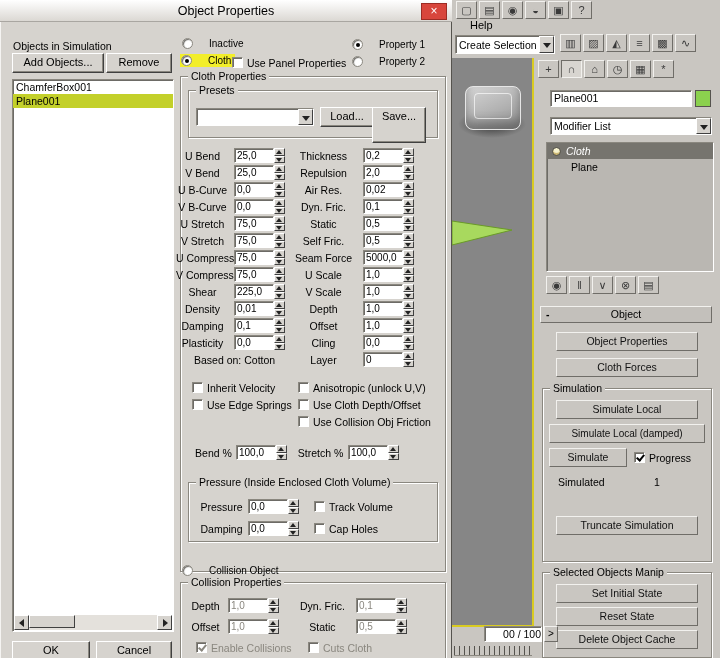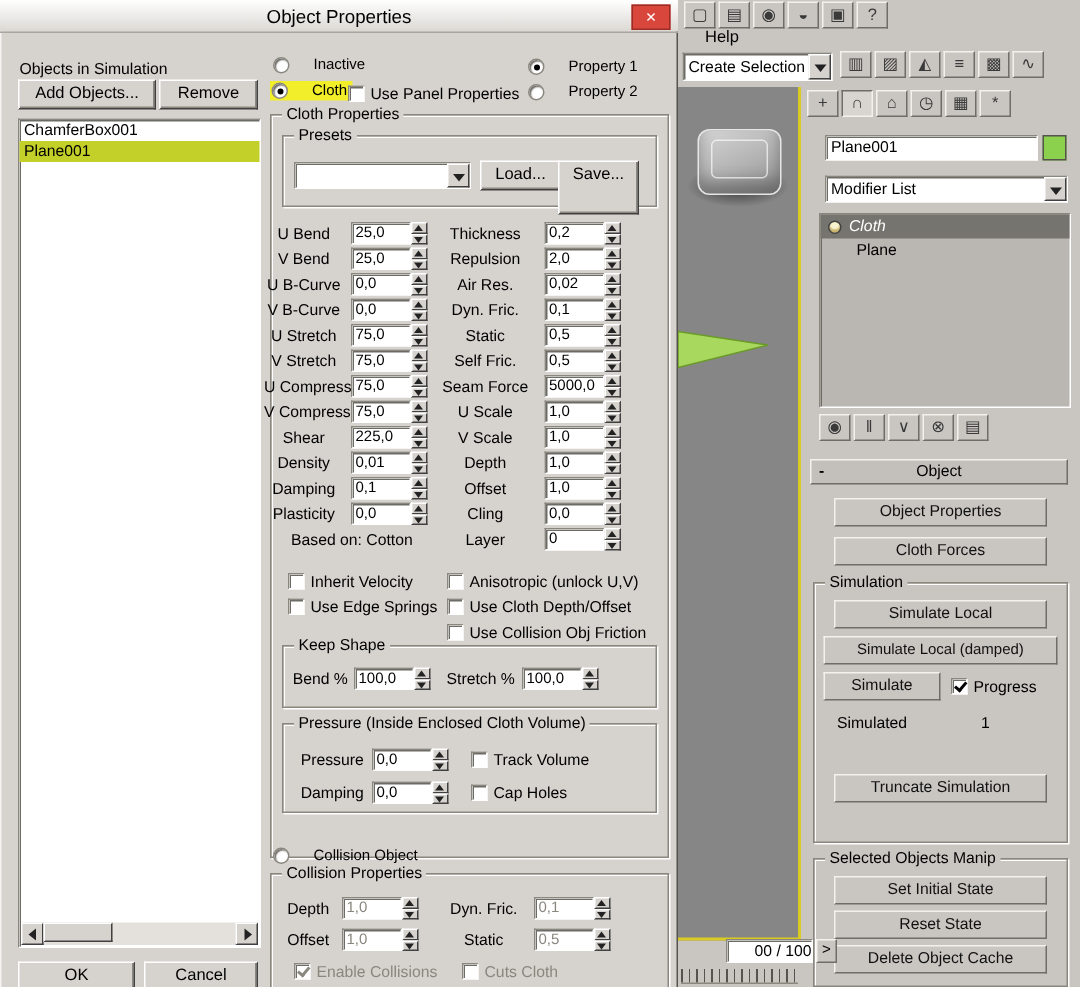--- a/index.html
+++ b/index.html
@@ -604,23 +604,20 @@
     </span>
     <span class="chk" style="left:298px;top:398px">
       <i class="cbox"></i>
         <span>Use Cloth Depth/Offset</span>
     </span>
     <span class="chk" style="left:298px;top:415px">
       <i class="cbox"></i>
         <span>Use Collision Obj Friction</span>
     </span>
 
-    <div class="group" style="left:188px;top:430px;width:250px;height:42px">
-      <span class="gtitle">Keep Shape</span>
-    </div>
     <span class="sprow" style="left:194px;top:445px">
         <span class="plabel" style="width: 42px;">Bend %</span>
         <span class="spin">
           <span class="sfield">100,0</span>
           <span class="sbtns">
             <span class="sb up">
               <i></i>
             </span>
             <span class="sb dn">
               <i></i>

